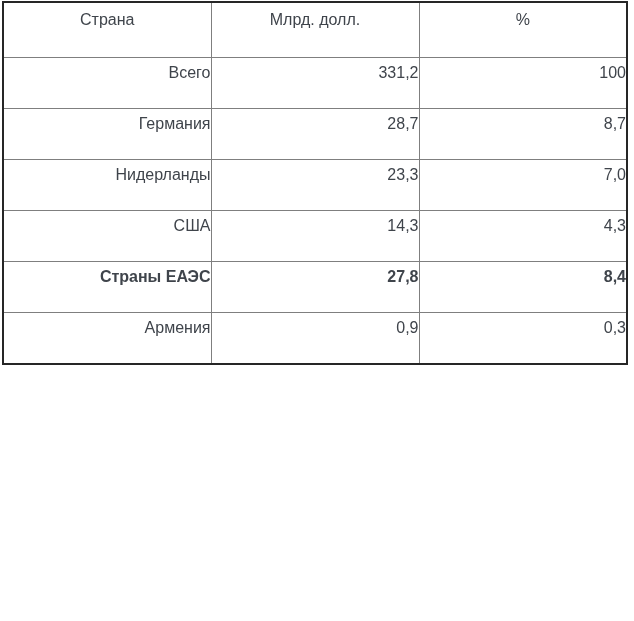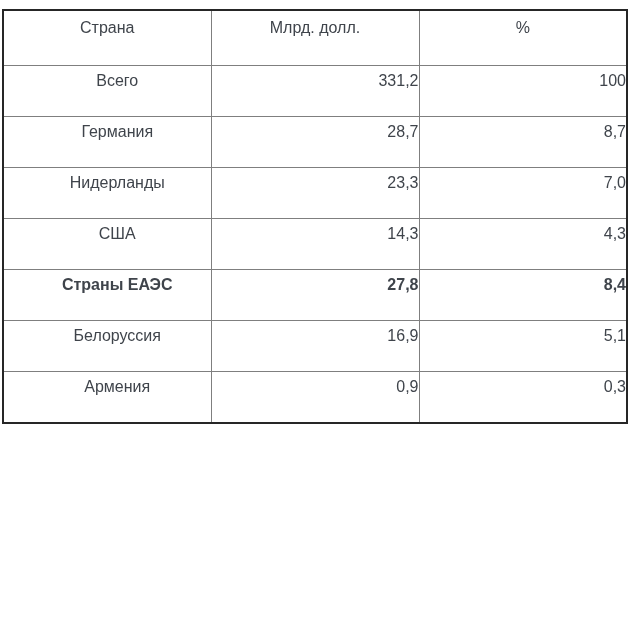--- a/index.html
+++ b/index.html
@@ -10,21 +10,21 @@
   body {
     width: 634px;
     height: 621px;
     font-family: "Liberation Sans", "DejaVu Sans", sans-serif;
     box-sizing: border-box;
   }
   .data-table {
     border-collapse: collapse;
     table-layout: fixed;
     width: 624px;
-    margin: 9px 0 0 2px;
+    margin: 1px 0 0 2px;
     color: #3f444b;
     font-size: 16px;
     border: 2px solid #262626;
   }
   .data-table th,
   .data-table td {
     border: 1px solid #7f7f7f;
     vertical-align: top;
     padding: 0;
     overflow: hidden;
@@ -37,21 +37,21 @@
     height: 46px;
     padding-top: 8px;
     text-align: center;
   }
   .data-table td {
     height: 44px;
     padding-top: 6px;
     text-align: right;
   }
   .data-table td.col-country {
-    text-align: center;
+    text-align: right;
     padding-left: 20px;
   }
   .data-table tr.bold-row td {
     font-weight: bold;
   }
 </style>
 </head>
 <body>
 
 <table class="data-table">
@@ -87,23 +87,18 @@
       <td class="col-country">США</td>
       <td>14,3</td>
       <td>4,3</td>
     </tr>
     <tr class="bold-row">
       <td class="col-country">Страны ЕАЭС</td>
       <td>27,8</td>
       <td>8,4</td>
     </tr>
     <tr>
-      <td class="col-country">Белоруссия</td>
-      <td>16,9</td>
-      <td>5,1</td>
-    </tr>
-    <tr>
       <td class="col-country">Армения</td>
       <td>0,9</td>
       <td>0,3</td>
     </tr>
   </tbody>
 </table>
 
 </body></html>

